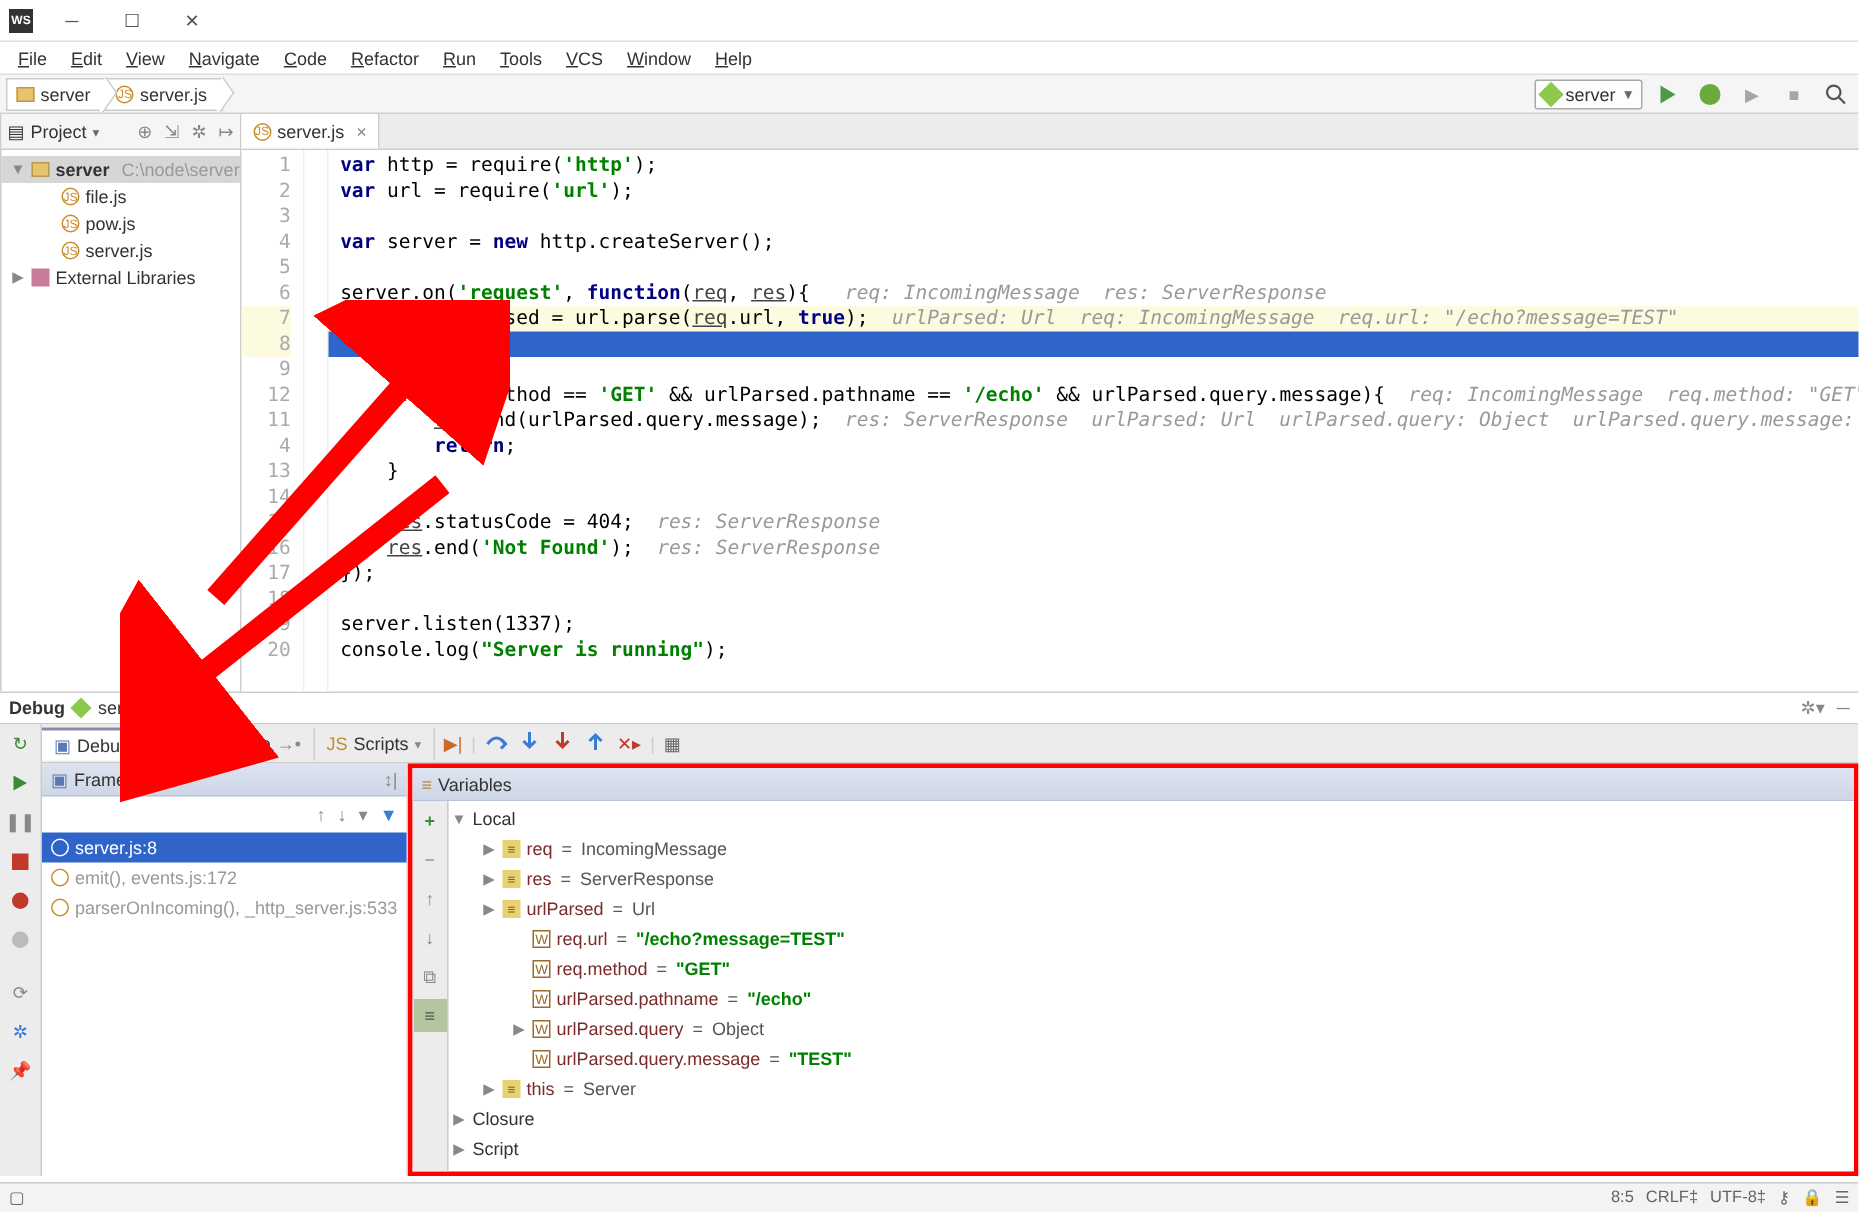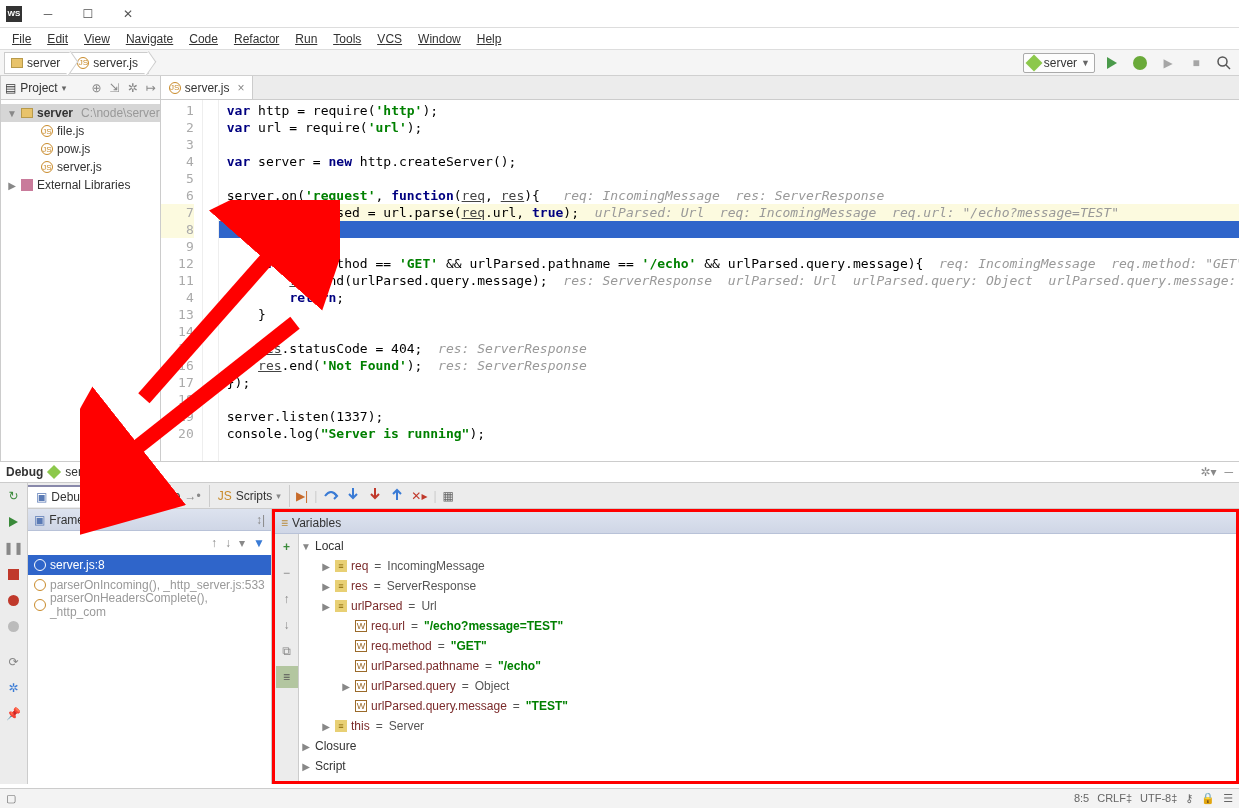--- a/index.html
+++ b/index.html
@@ -3,21 +3,21 @@
 <meta charset="utf-8">
 <style>
   * { margin: 0; padding: 0; box-sizing: border-box; }
   body { font-family: "Segoe UI", Tahoma, sans-serif; font-size: 12px; color: #333; background: #fff; overflow: hidden; width: 1239px; height: 808px; position: relative; }
   .titlebar { height: 28px; background: #fff; display: flex; align-items: center; padding: 0 6px; border-bottom: 1px solid #ddd; }
   .titlebar .ws-icon { width: 16px; height: 16px; background: #333; color: #fff; font-size: 8px; font-weight: bold; display: inline-flex; align-items: center; justify-content: center; margin-right: 6px; }
   .titlebar .title-text { flex: 1; color: #555; }
   .win-controls { display: flex; gap: 0; }
   .win-btn { width: 40px; height: 24px; display: flex; align-items: center; justify-content: center; color: #555; cursor: pointer; }
   .menubar { height: 22px; display: flex; align-items: center; padding: 0 4px; gap: 0; border-bottom: 1px solid #ddd; }
-  .menubar .menuitem { padding: 2px 8px; cursor: pointer; text-decoration: underline; }
+  .menubar .menuitem { padding: 2px 8px; cursor: pointer; }
   .menubar .menuitem u { text-decoration: underline; }
   .breadcrumb-bar { height: 26px; display: flex; align-items: center; border-bottom: 1px solid #d0d0d0; background: #f5f5f5; padding: 0 4px; }
   .breadcrumb-bar .crumbs { display: flex; align-items: center; height: 100%; }
   .crumb { display: flex; align-items: center; padding: 0 10px 0 6px; height: 22px; background: #fff; border: 1px solid #ccc; margin-right: -1px; position: relative; gap: 4px; }
   .crumb:after { content: ""; position: absolute; right: -6px; top: 2px; width: 12px; height: 16px; background: #fff; border-right: 1px solid #ccc; border-top: 1px solid #ccc; transform: rotate(45deg) skew(10deg,10deg); z-index: 1; }
   .crumb .folder-icon { width: 12px; height: 10px; background: #e8c36b; border: 1px solid #b89a4a; }
   .crumb .js-icon { width: 12px; height: 12px; border-radius: 6px; border: 1px solid #c98b2b; background: #fff; color: #c98b2b; font-size: 8px; display: inline-flex; align-items: center; justify-content: center; }
   .right-toolbar-bc { margin-left: auto; display: flex; align-items: center; gap: 6px; }
   .run-config-combo { display: flex; align-items: center; gap: 4px; border: 1px solid #aaa; background: #fdfdfd; padding: 1px 4px; height: 20px; border-radius: 2px; }
   .nodejs-icon { width: 12px; height: 12px; transform: rotate(45deg); background: #8CC84B; }
@@ -357,25 +357,25 @@
       <span>▾</span>
       <span class="filter">▼</span>
     </div>
     <div id="frames-list">
         <div class="frame-row current">
           <span class="fs-icon" style="border:1px solid #fff;border-radius:6px"></span>
           <span>server.js:8</span>
         </div>
         <div class="frame-row dim">
           <span class="fs-icon" style="border:1px solid #c98b2b;border-radius:6px"></span>
-          <span>parserOnIncoming(), _http_server.js:533</span>
+          <span>emit(), events.js:172</span>
         </div>
         <div class="frame-row dim">
           <span class="fs-icon" style="border:1px solid #c98b2b;border-radius:6px"></span>
-          <span>parserOnHeadersComplete(), _http_com</span>
+          <span>parserOnIncoming(), _http_server.js:533</span>
         </div>
       </div>
   </div>
 
   <div class="vars-panel">
     <div class="panel-header">
       <span style="color:#b88a3a">≡</span>
       <span>Variables</span>
     </div>
     <div class="vars-body">

